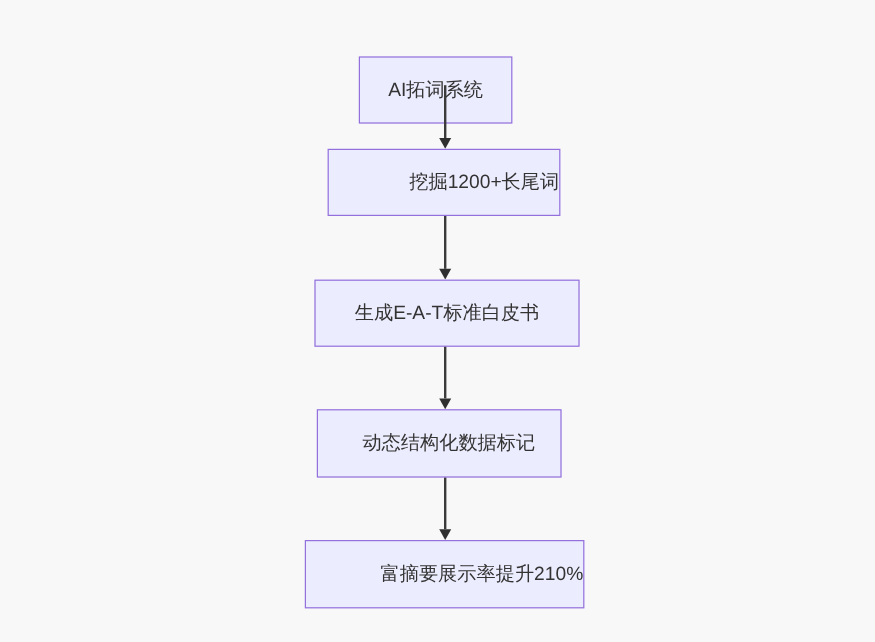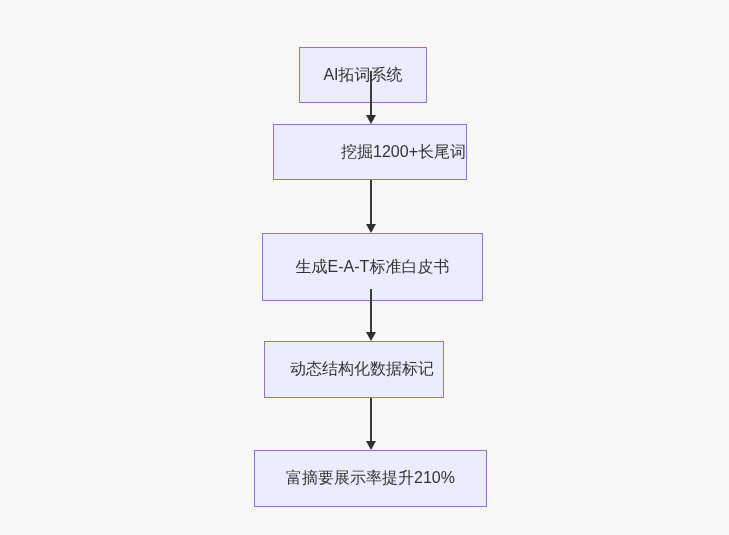--- a/index.html
+++ b/index.html
@@ -23,23 +23,23 @@
     color: #333333;
     font-size: 16px;
     display: flex;
     align-items: center;
     justify-content: center;
     text-align: center;
     white-space: nowrap;
   }
   .n1 { left: 299px; top: 15px;  width: 128px; height: 56px; margin-top: 32px; }
   .n2 { left: 273px; top: 124px; width: 194px; height: 56px; justify-content: flex-end; }
-  .n3 { left: 262px; top: 233px; width: 221px; height: 68px; }
-  .n4 { left: 264px; top: 341px; width: 180px; height: 57px; padding-left: 16px; }
-  .n5 { left: 254px; top: 450px; width: 233px; height: 57px; }
+  .n3 { left: 262px; top: 233px; width: 221px; height: 56px; }
+  .n4 { left: 264px; top: 341px; width: 204px; height: 57px; padding-left: 16px; }
+  .n5 { left: 254px; top: 450px; width: 233px; height: 57px; justify-content: flex-end; }
 
   .arrow {
     position: absolute;
     left: 365px;            
     width: 12px;
     display: flex;
     flex-direction: column;
     align-items: center;
   }
   .a1 { top: 71px;  height: 53px; }

